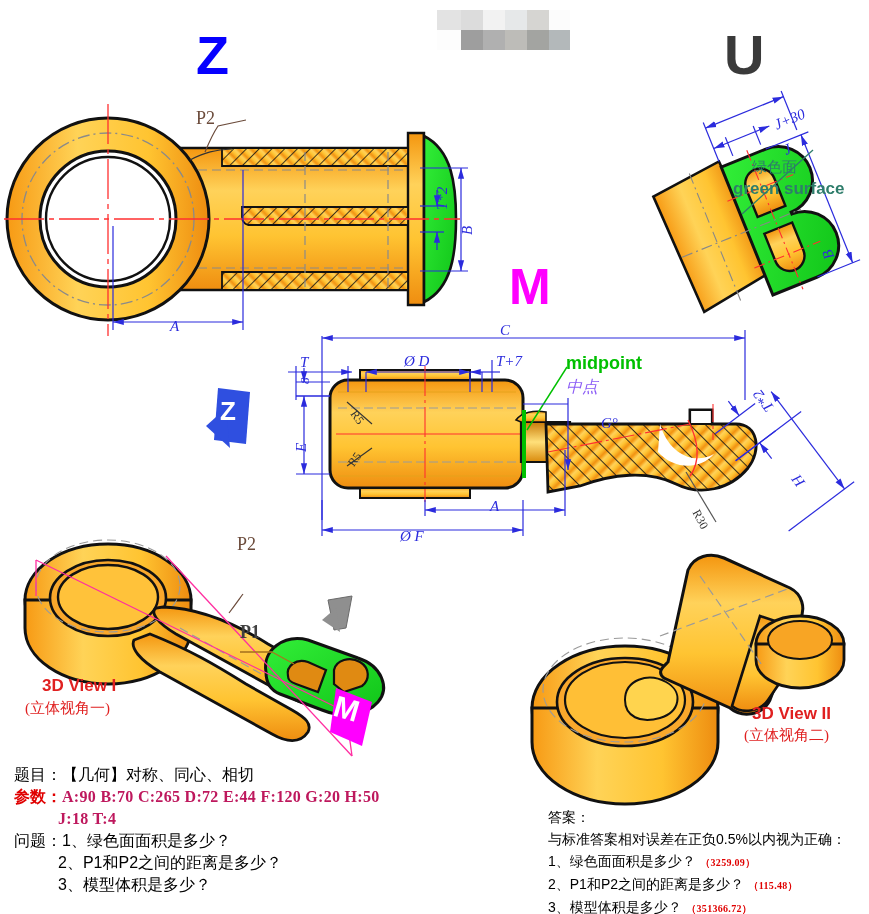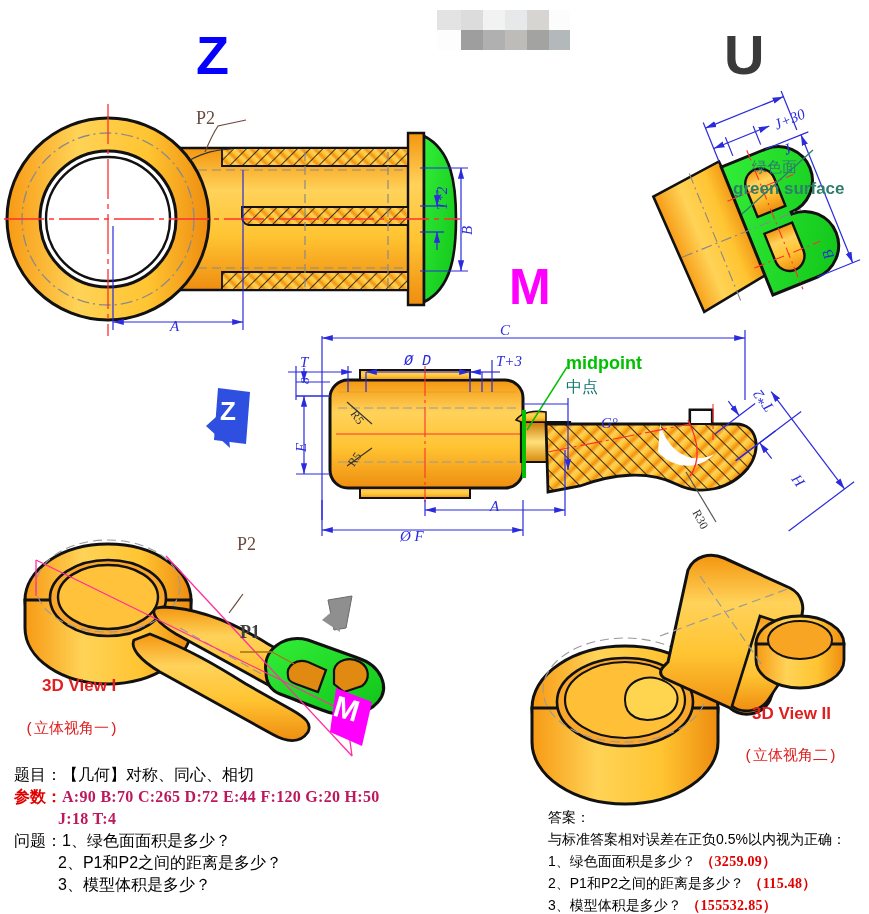--- a/index.html
+++ b/index.html
@@ -25,42 +25,42 @@
   .dim.small{font-size:13px;}
   .lead{font-family:"Liberation Serif", serif;color:#6b4b3b;font-size:18px;}
   .blk{font-family:"Liberation Serif", serif;color:#333;font-size:12px;white-space:nowrap;}
 
   .rot90{transform:rotate(-90deg);transform-origin:left top;}
 
   
   #gs-en{left:733px;top:136px;font-size:17px;color:#2e7d6b;font-weight:bold;font-family:"Liberation Sans",sans-serif;white-space:nowrap;margin-top:43px;}
   #gs-zh{left:752px;top:158px;font-size:15px;color:#2e7d6b;font-family:"Liberation Sans",sans-serif;white-space:nowrap;}
   #mp-en{left:566px;top:353px;font-size:18px;color:#00c000;font-weight:bold;font-family:"Liberation Sans",sans-serif;white-space:nowrap;}
-  #mp-zh{left:566px;top:377px;font-size:16px;color:#0f766e;font-family:"Liberation Sans",sans-serif;white-space:nowrap;}
+  #mp-zh{left:566px;top:377px;font-size:16px;color:#8b5cf6;font-family:"Liberation Sans",sans-serif;white-space:nowrap;font-style:italic;}
 
   
   .v3d-en{font-size:17px;font-weight:bold;color:#e02020;font-family:"Liberation Sans",sans-serif;white-space:nowrap;}
-  .v3d-zh{font-size:15px;color:#e02020;font-family:Liberation Mono, monospace;white-space:nowrap;margin-top:20px;}
+  .v3d-zh{font-size:15px;color:#e02020;font-family:Liberation Serif, serif;white-space:nowrap;}
   #v1-en{left:42px;top:676px;}
   #v1-zh{left:25px;top:699px;}
   #v2-en{left:752px;top:704px;}
   #v2-zh{left:744px;top:726px;}
 
   
   #qblock{left:14px;top:764px;width:520px;}
   #qblock .row{display:flex;align-items:flex-start;line-height:22px;}
   .zh{font-family:"Liberation Sans", sans-serif;font-size:16px;color:#000;white-space:nowrap;}
   .zh.red{color:#e00000;font-weight:bold;}
   .mono-red{font-family:"Liberation Serif", serif;font-weight:bold;font-size:16px;color:#be185d;white-space:nowrap;letter-spacing:0.3px;}
   .indent2{display:inline-block;width:44px;}
 
   #ablock{left:548px;top:806px;width:318px;}
   #ablock .line{line-height:21px;white-space:nowrap;}
   .ans-zh{font-family:"Liberation Sans", sans-serif;font-size:14px;color:#000;}
-  .ans-val{font-family:"Liberation Serif", serif;font-weight:bold;font-size:14px;color:#e00000;letter-spacing:0.3px;}
+  .ans-val{font-family:"Liberation Serif", serif;font-weight:bold;font-size:10px;color:#e00000;letter-spacing:0.3px;}
 
   svg{display:block;}
   .svgwrap{position:absolute;left:0;top:0;pointer-events:none;}
 </style>
 </head>
 <body>
 
 <div class="abs" id="redacted">
   <div style="left:0;top:0;width:24px;height:20px;background:#e3e3e3;"></div>
   <div style="left:24px;top:0;width:22px;height:20px;background:#dcdcdc;"></div>
@@ -361,22 +361,22 @@
 <div class="abs dim rot90" style="left:459px;top:235px;">B</div>
 
 <div class="abs" id="gs-en">green surface</div>
 <div class="abs" id="gs-zh">绿色面</div>
 <div class="abs dim" style="left:774px;top:111px;transform:rotate(-22deg);">J+30</div>
 <div class="abs dim" style="left:784px;top:141px;transform:rotate(-22deg);">J</div>
 <div class="abs dim" style="left:824px;top:246px;transform:rotate(-112deg);">B</div>
 
 <div class="abs dim" style="left:500px;top:322px;">C</div>
 <div class="abs dim" style="left:300px;top:354px;">T</div>
-<div class="abs dim" style="left:404px;top:353px;font-family:Liberation Mono, monospace;">Ø D</div>
-<div class="abs dim" style="left:496px;top:353px;">T+3</div>
+<div class="abs dim" style="left:404px;top:353px;">Ø D</div>
+<div class="abs dim" style="left:496px;top:353px;">T+7</div>
 <div class="abs dim small rot90" style="left:297px;top:384px;">8</div>
 <div class="abs dim rot90" style="left:293px;top:452px;">E</div>
 <div class="abs blk" style="left:350px;top:410px;transform:rotate(55deg);">R5</div>
 <div class="abs blk" style="left:348px;top:452px;transform:rotate(-55deg);">R5</div>
 <div class="abs dim" style="left:490px;top:498px;">A</div>
 <div class="abs dim" style="left:400px;top:528px;">Ø F</div>
 <div class="abs dim" style="left:601px;top:415px;">G°</div>
 <div class="abs dim rot90" style="left:764px;top:415px;transform:rotate(-127deg);">T*2</div>
 <div class="abs dim rot90" style="left:795px;top:490px;transform:rotate(-127deg);">H</div>
 <div class="abs blk" style="left:690px;top:512px;transform:rotate(62deg);">R30</div>
@@ -430,15 +430,15 @@
   <div class="line">
     <span class="ans-zh">1、绿色面面积是多少？</span>
     <span class="ans-val">（3259.09）</span>
   </div>
   <div class="line">
     <span class="ans-zh">2、P1和P2之间的距离是多少？</span>
     <span class="ans-val">（115.48）</span>
   </div>
   <div class="line">
     <span class="ans-zh">3、模型体积是多少？</span>
-    <span class="ans-val">（155532.85）</span>
+    <span class="ans-val">（351366.72）</span>
   </div>
 </div>
 
 </body></html>

